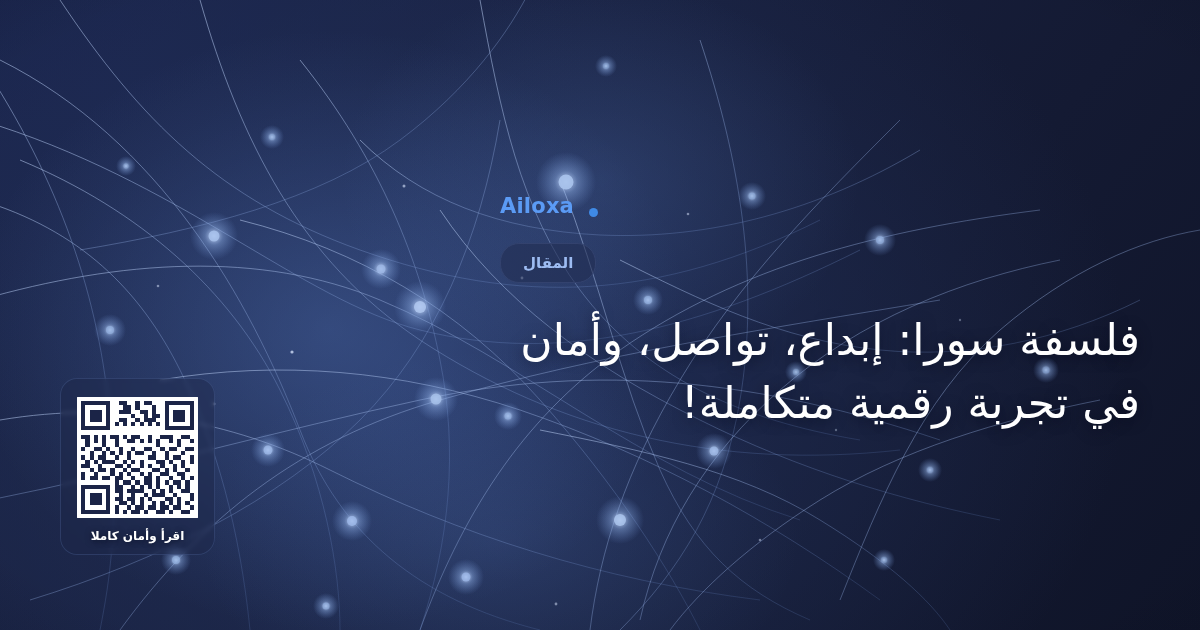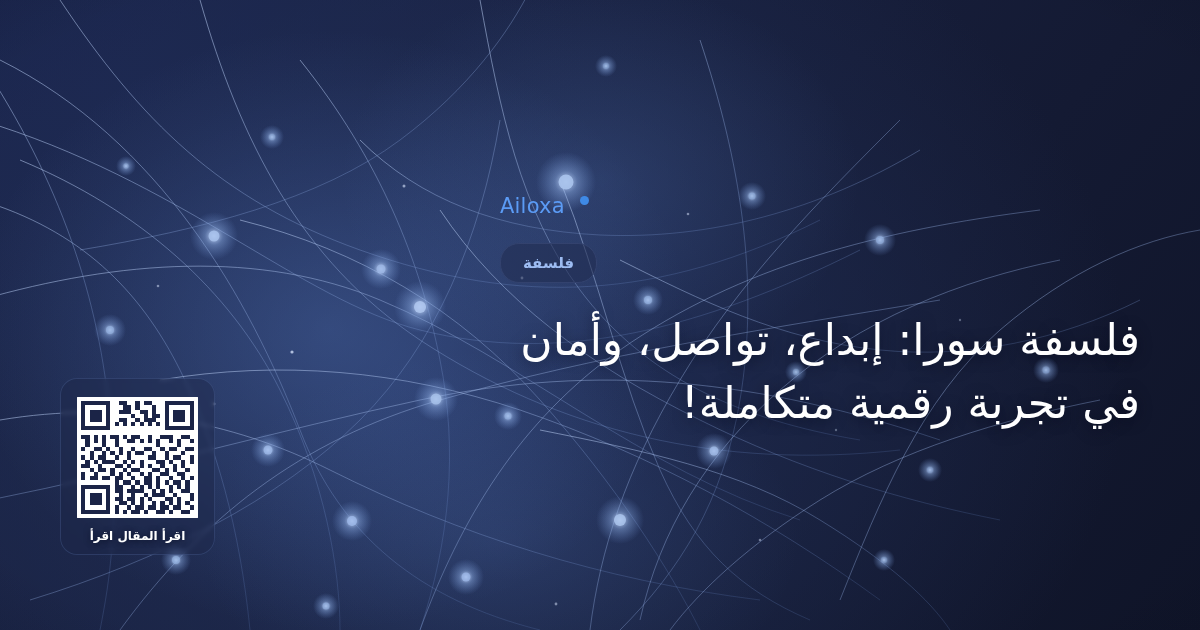--- a/index.html
+++ b/index.html
@@ -25,22 +25,22 @@
     pointer-events:none;
   }
 
   
   #content{
     position:absolute;top:0;right:0;width:700px;height:630px;
     display:flex;flex-direction:column;align-items:flex-end;justify-content:center;
     padding:0 60px 0 0;box-sizing:border-box;
   }
   #brand{
-    display:flex;align-items:flex-start;gap:14px;
-    font-size:21px;font-weight:400;letter-spacing:0.2px;
+    display:flex;align-items:flex-end;gap:14px;
+    font-size:21px;font-weight:700;letter-spacing:0.2px;
     color:#5b9bf5;line-height:1;margin-bottom:26px;
     direction:ltr;
   }
   #brand-dot{
     width:9px;height:9px;border-radius:50%;background:#3f8ae6;
     display:inline-block;margin-right:0px;margin-left:1px;
   }
   #badge{
     display:inline-flex;align-items:center;justify-content:center;
     height:38px;padding:0 22px;border-radius:19px;
@@ -227,21 +227,21 @@
   <div id="vignette" class="layer"></div>
 
   <div id="content">
 
     <div id="brand">
       <span>Ailoxa</span>
         <span id="brand-dot"></span>
     </div>
 
     <div id="badge">
-      <span>فلسفة</span>
+      <span>المقال</span>
     </div>
 
     <h1 id="headline">فلسفة سورا: إبداع، تواصل، وأمان في تجربة رقمية متكاملة!</h1>
   </div>
 
   <div id="qr-card">
     <svg id="qr-box" viewBox="0 0 29 29" shape-rendering="crispEdges" aria-hidden="true">
       <rect width="29" height="29" fill="#ffffff"></rect>
       <g fill="#1b2447">
 
@@ -418,16 +418,16 @@
           <rect x="23" y="26" width="2" height="1"></rect>
         <rect x="27" y="26" width="1" height="1"></rect>
         <rect x="11" y="27" width="1" height="1"></rect>
           <rect x="13" y="27" width="2" height="1"></rect>
         <rect x="16" y="27" width="1" height="1"></rect>
           <rect x="19" y="27" width="2" height="1"></rect>
         <rect x="22" y="27" width="1" height="1"></rect>
           <rect x="25" y="27" width="2" height="1"></rect>
       </g>
     </svg>
-    <div id="qr-caption">اقرأ المقال اقرأ</div>
+    <div id="qr-caption">اقرأ وأمان كاملا</div>
   </div>
 
 </div>
 
 </body></html>

